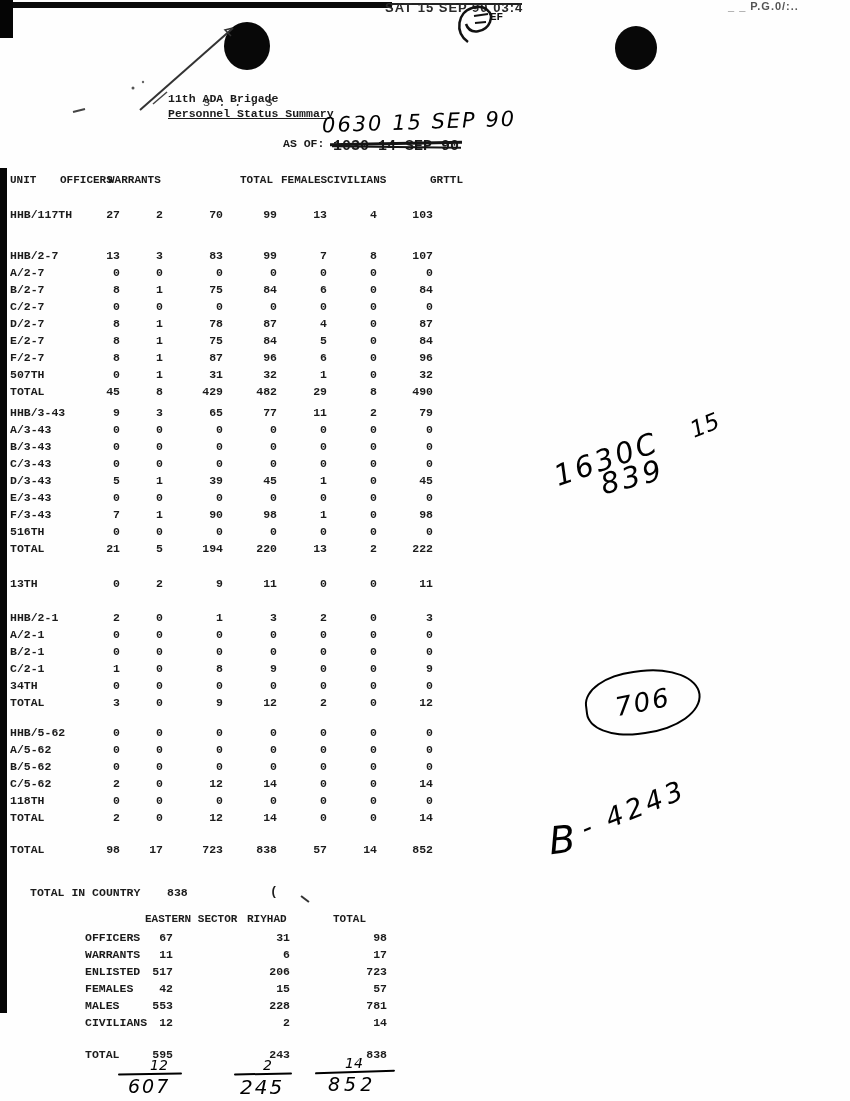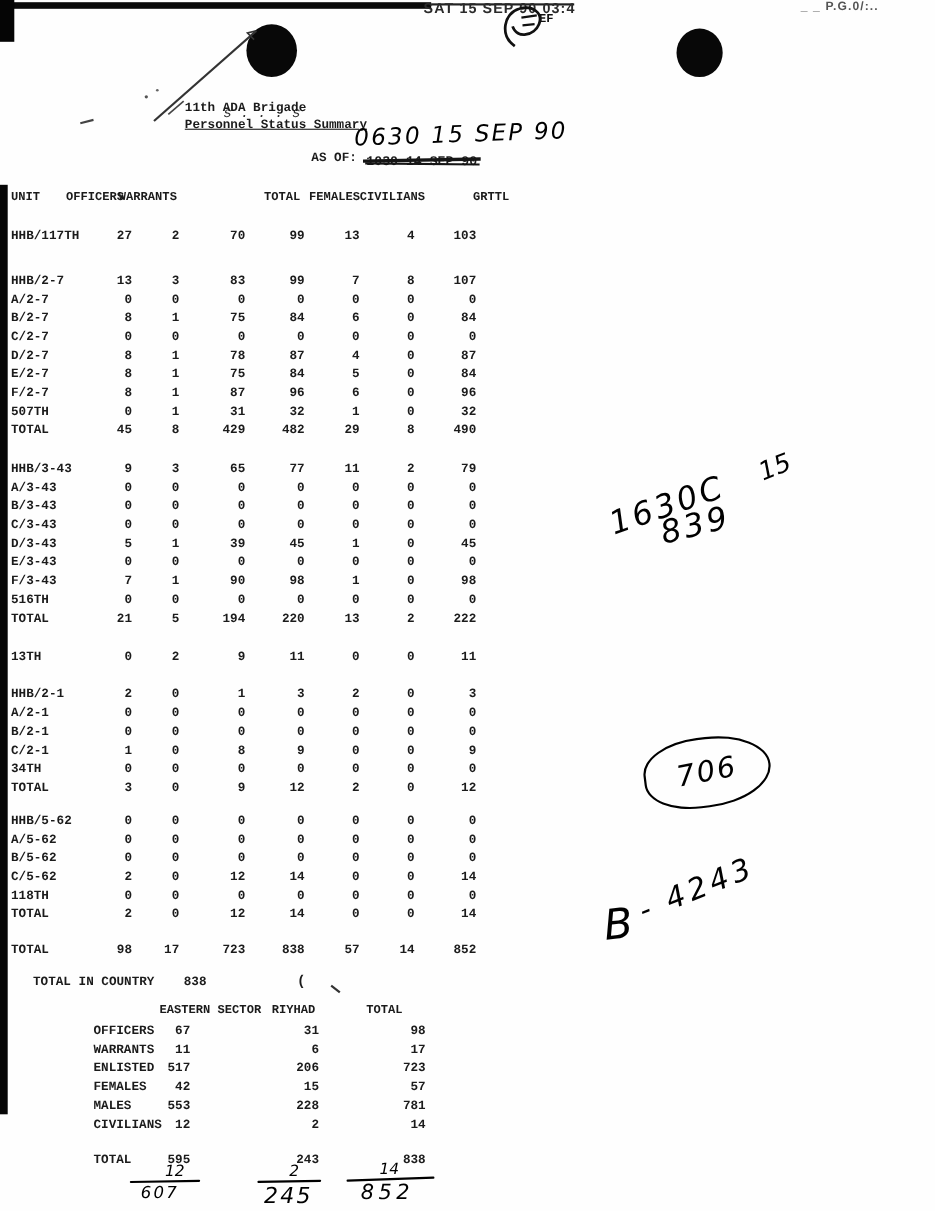--- a/index.html
+++ b/index.html
@@ -15,32 +15,32 @@
   .corner-blob{position:absolute;left:0;top:0;width:13px;height:38px;background:#050505;}
   .left-strip{position:absolute;left:0;top:168px;width:7px;height:845px;background:#060606;}
   .punch{position:absolute;background:#080808;border-radius:50%;}
   .punch.p1{left:224px;top:22px;width:46px;height:48px;}
   .punch.p2{left:615px;top:26px;width:42px;height:44px;}
 
   .fax{font-family:"Liberation Sans","DejaVu Sans",sans-serif;font-weight:bold;color:#2a2a2a;}
 
   
   .title-line{font-size:11.5px;}
-  .asof-struck{position:relative;display:inline-block;font-size:12px;}
+  .asof-struck{position:relative;display:inline-block;font-size:15px;}
   .asof-struck::before{content:"";position:absolute;left:-3px;right:-3px;top:4px;height:2.5px;background:#151515;transform:rotate(-1deg);}
   .asof-struck::after{content:"";position:absolute;left:-1px;right:-2px;top:8px;height:2px;background:#151515;transform:rotate(0.6deg);}
 
   
   .hdr{font-size:11px;}
   #main-body{position:absolute;left:10px;top:206px;width:425px;}
   .trow{display:grid;grid-template-columns:88px 22px 43px 60px 54px 50px 50px 56px;height:17px;line-height:17px;font-size:11.5px;font-weight:bold;}
   .trow span{white-space:nowrap;}
   .trow .num{text-align:right;}
   .tgroup.g1{margin-top:24px;}
-  .tgroup.g2{margin-top:18px;}
+  .tgroup.g2{margin-top:4px;}
   .tgroup.g3{margin-top:18px;}
   .tgroup.g4{margin-top:17px;}
   .tgroup.g5{margin-top:13px;}
   .trow.grand{margin-top:15px;}
 
   
   #sector-body{position:absolute;left:85px;top:929px;width:320px;}
   .srow{display:grid;grid-template-columns:52px 36px 117px 97px;height:17px;line-height:17px;font-size:11.5px;font-weight:bold;}
   .srow span{white-space:nowrap;}
   .srow .num{text-align:right;}
@@ -503,21 +503,21 @@
         <span class="unit">TOTAL</span>
         <span class="num">595</span>
         <span class="num">243</span>
         <span class="num">838</span>
       </div>
     </div>
 
   
   <div class="abs hw" style="left:150px;top:1057px;font-size:14px;">12</div>
   <div class="uline" style="left:118px;top:1073px;width:64px;transform:rotate(-1deg);"></div>
-  <div class="abs hw" style="left:128px;top:1075px;font-size:15px;letter-spacing:2px;">607</div>
+  <div class="abs hw" style="left:128px;top:1075px;font-size:19px;letter-spacing:2px;">607</div>
 
   <div class="abs hw" style="left:263px;top:1057px;font-size:14px;">2</div>
   <div class="uline" style="left:234px;top:1073px;width:58px;transform:rotate(-1deg);"></div>
   <div class="abs hw" style="left:240px;top:1075px;font-size:20px;letter-spacing:2px;">245</div>
 
   <div class="abs hw" style="left:345px;top:1055px;font-size:14px;">14</div>
   <div class="uline" style="left:315px;top:1071px;width:80px;transform:rotate(-2deg);"></div>
   <div class="abs hw" style="left:328px;top:1073px;font-size:19px;letter-spacing:4px;">852</div>
 
   

